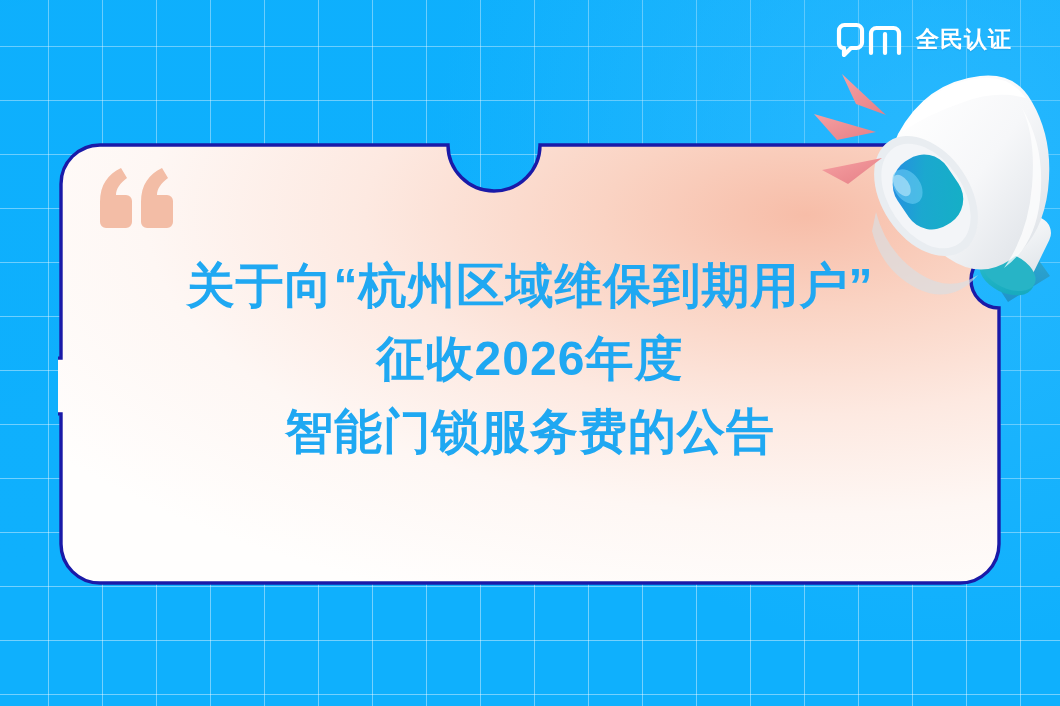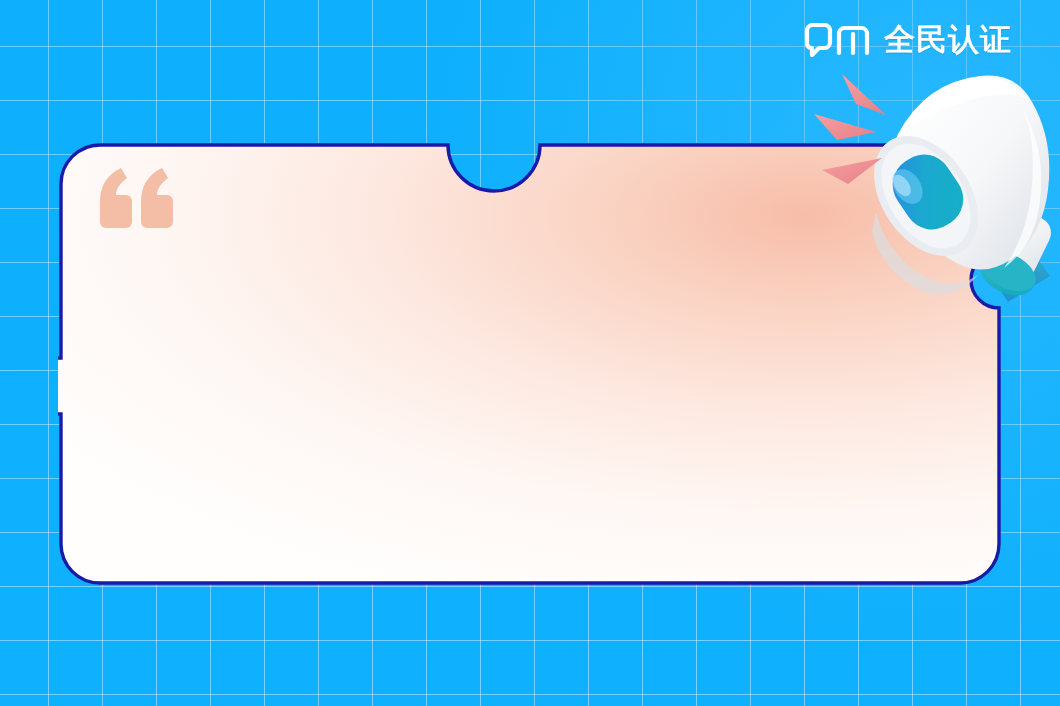--- a/index.html
+++ b/index.html
@@ -45,21 +45,21 @@
     top: 21px;
     right: 48px;
     display: flex;
     align-items: center;
     gap: 13px;
     z-index: 40;
   }
   .brand-mark { width: 68px; height: 36px; display: block; }
   .brand-name {
     color: #ffffff;
-    font-size: 31px;
+    font-size: 23px;
     font-weight: 700;
     letter-spacing: 1px;
     line-height: 1;
     white-space: nowrap;
     text-shadow: 0 1px 1px rgba(0,80,140,0.18);
   }
 
   
   .card-wrap {
     position: absolute;
@@ -171,20 +171,25 @@
     </svg>
 
     <div class="card-content">
       <span class="quote-mark">
         <svg viewBox="0 0 88 72" xmlns="http://www.w3.org/2000/svg">
           <path d="M8 38c0-17 8-28 21-34l6 10c-7 5-11 11-11 17h10a6 6 0 0 1 6 6v21a6 6 0 0 1-6 6H14a6 6 0 0 1-6-6z" fill="#f3bda6"></path>
           <path d="M49 38c0-17 8-28 21-34l6 10c-7 5-11 11-11 17h10a6 6 0 0 1 6 6v21a6 6 0 0 1-6 6H55a6 6 0 0 1-6-6z" fill="#f3bda6"></path>
         </svg>
       </span>
 
+      <div class="headline">
+        <span class="ln">关于向“杭州区域维保到期用户”</span>
+        <span class="ln">征收2026年度</span>
+        <span class="ln">智能门锁服务费的公告</span>
+      </div>
     </div>
   </div>
 
   <div class="bursts">
     <svg viewBox="0 0 120 122" xmlns="http://www.w3.org/2000/svg">
       <defs>
         <linearGradient id="bg1" x1="0" y1="0" x2="1" y2="1">
           <stop offset="0%" stop-color="#f6a0a2"></stop>
           <stop offset="100%" stop-color="#e57f86"></stop>
         </linearGradient>

